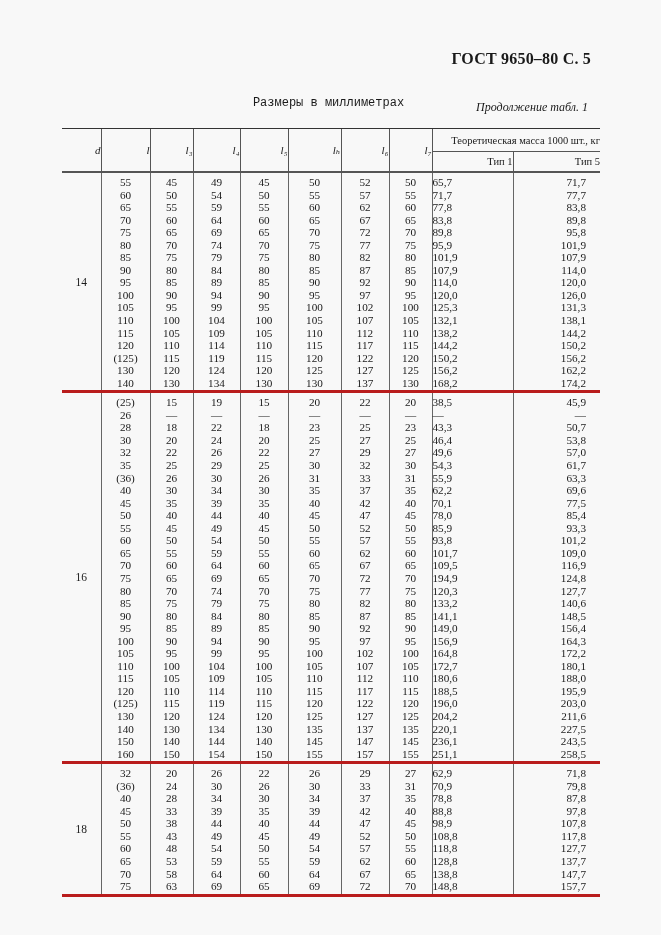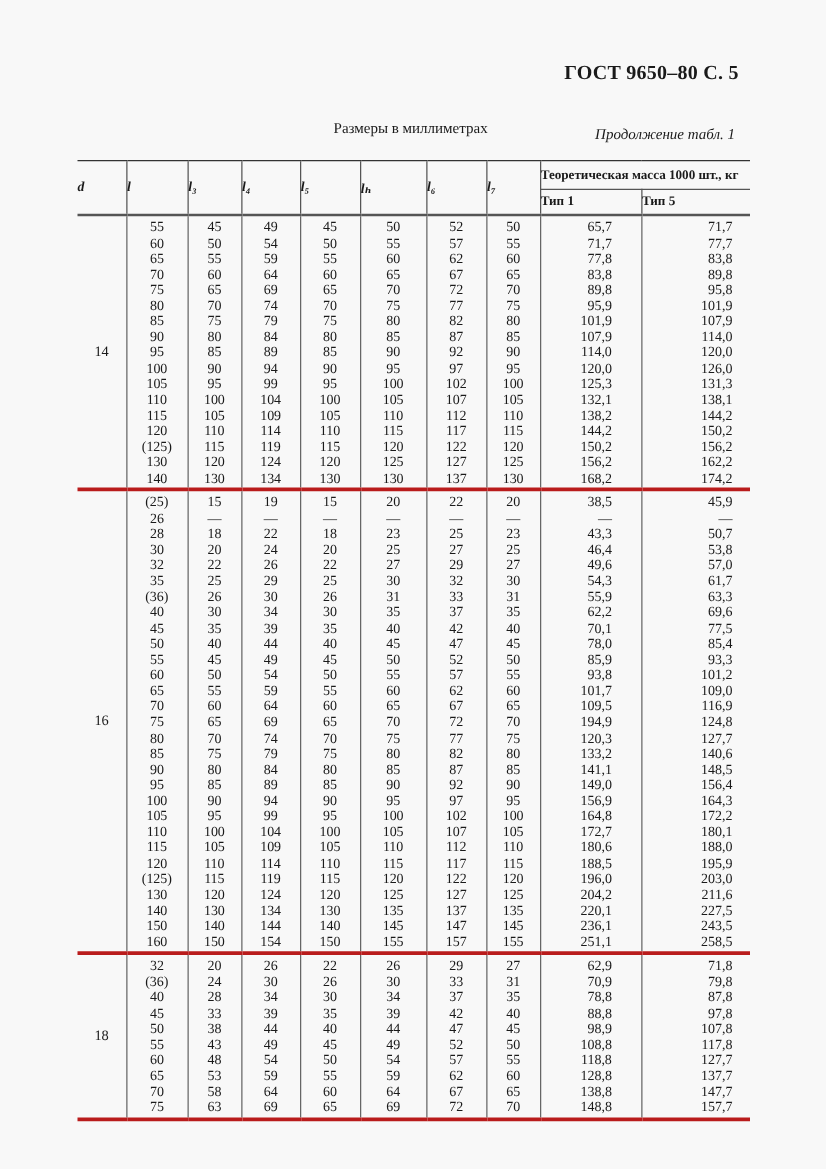--- a/index.html
+++ b/index.html
@@ -1,35 +1,35 @@
 <!DOCTYPE html>
 <html><head>
 <meta charset="utf-8">
 <style>
   html, body { margin:0; padding:0; }
   body { width:661px; height:935px; background:#f8f8f8; position:relative; overflow:hidden;
          font-family:"Liberation Serif","DejaVu Serif",serif; color:#1a1a1a; }
   .hdr-code { position:absolute; right:70px; top:50px; font-weight:bold; font-size:16px; letter-spacing:0.2px;margin-left:40px; }
   .cont { position:absolute; right:73px; top:100px; font-style:italic; font-size:12px; }
   .units { position:absolute; left:0; width:661px; text-align:center; top:95px; font-size:12px; }
-  .units span { position:relative; left:-2px; }
+  .units span { position:relative; left:-2px;font-family:Liberation Mono, monospace; }
   table { position:absolute; left:62px; top:128px; border-collapse:collapse; font-size:11.2px; }
-  th { font-weight:bold; font-style:italic; font-size:11px; height:36px; padding:0; vertical-align:middle; text-align:left;
+  th { font-weight:normal; font-style:italic; font-size:11px; height:36px; padding:0; vertical-align:middle; text-align:right;
        border-left:1px solid #555;margin-left:16px; }
   th.first { border-left:none; }
   th.mass-h { font-style:normal; height:22px; font-size:10.5px; border-bottom:1px solid #555; }
   th.sub { font-style:normal; height:19px; font-size:10.5px; }
   thead tr.top th { border-top:1.5px solid #333; }
   thead tr.last th, thead th.rs { border-bottom:2.5px solid #555; }
   td { padding:0; vertical-align:top; border-left:1px solid #666; text-align:center; }
   td.first { border-left:none; vertical-align:middle; text-align:center; }
   tbody tr.grp td { border-bottom:3px solid #b91c1c; }
   .vals { line-height:12.55px; padding:3px 0 1px 0; }
   .vals div { height:12.55px; }
-  td.num1 .vals div { text-align:right; padding-right:23px; }
+  td.num1 .vals div { text-align:left; padding-right:23px; }
   td.num5 .vals div { text-align:right; padding-right:14px; }
   .d-label { font-size:11.5px;text-align:right; }
 </style>
 </head>
 <body>
 
 <div class="hdr-code">ГОСТ 9650–80 С. 5</div>
 <div class="cont">Продолжение табл. 1</div>
 <div class="units"><span>Размеры в миллиметрах</span></div>
 

